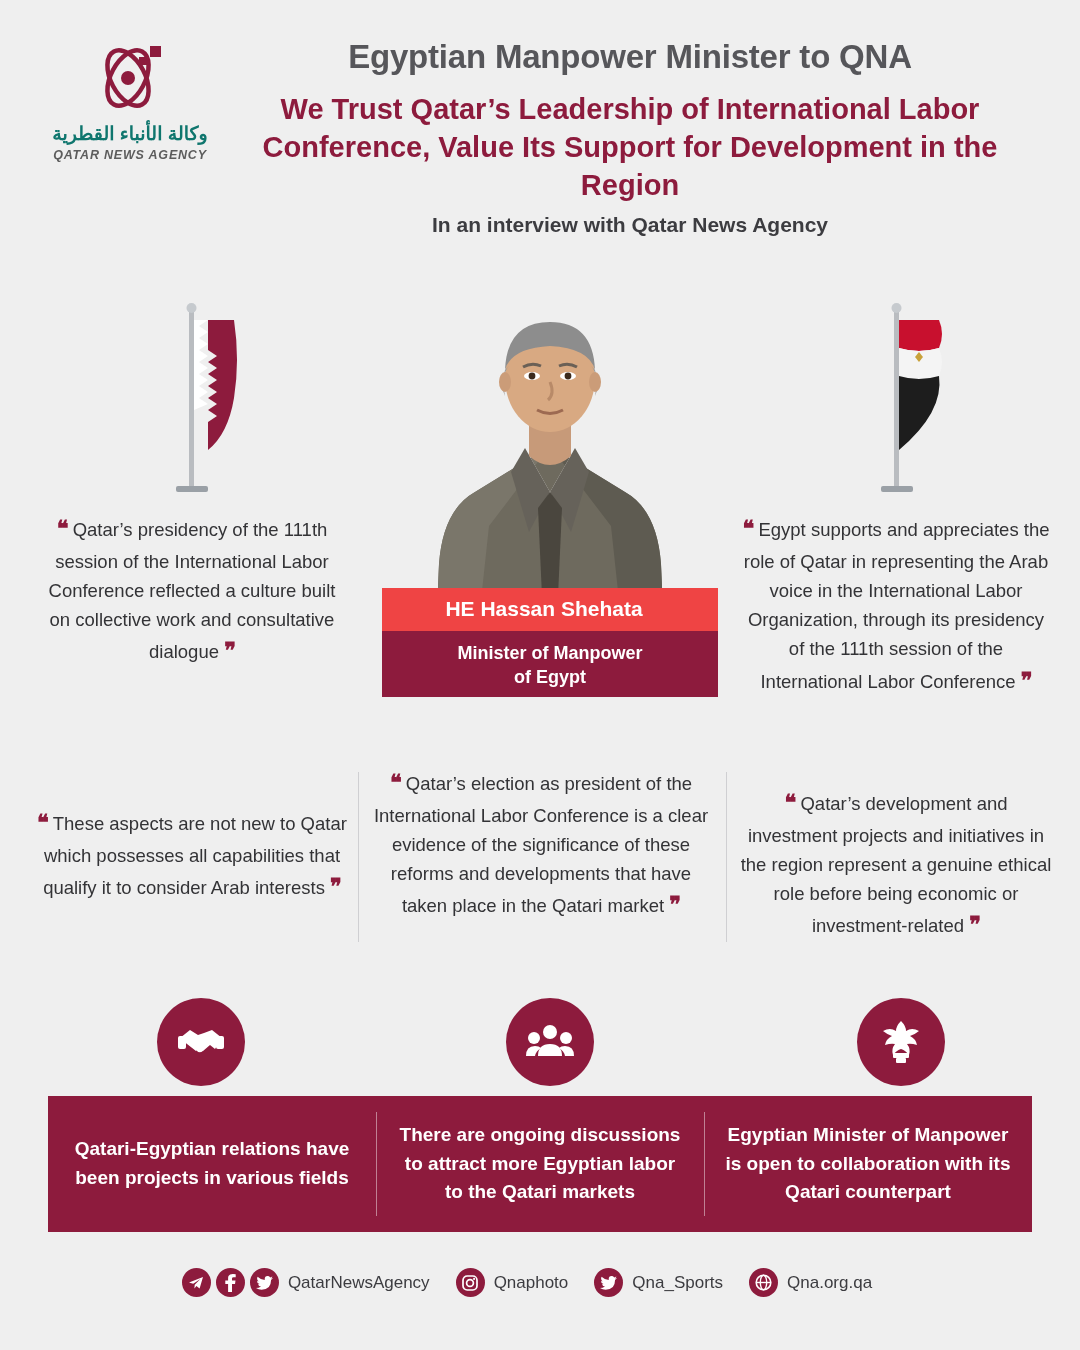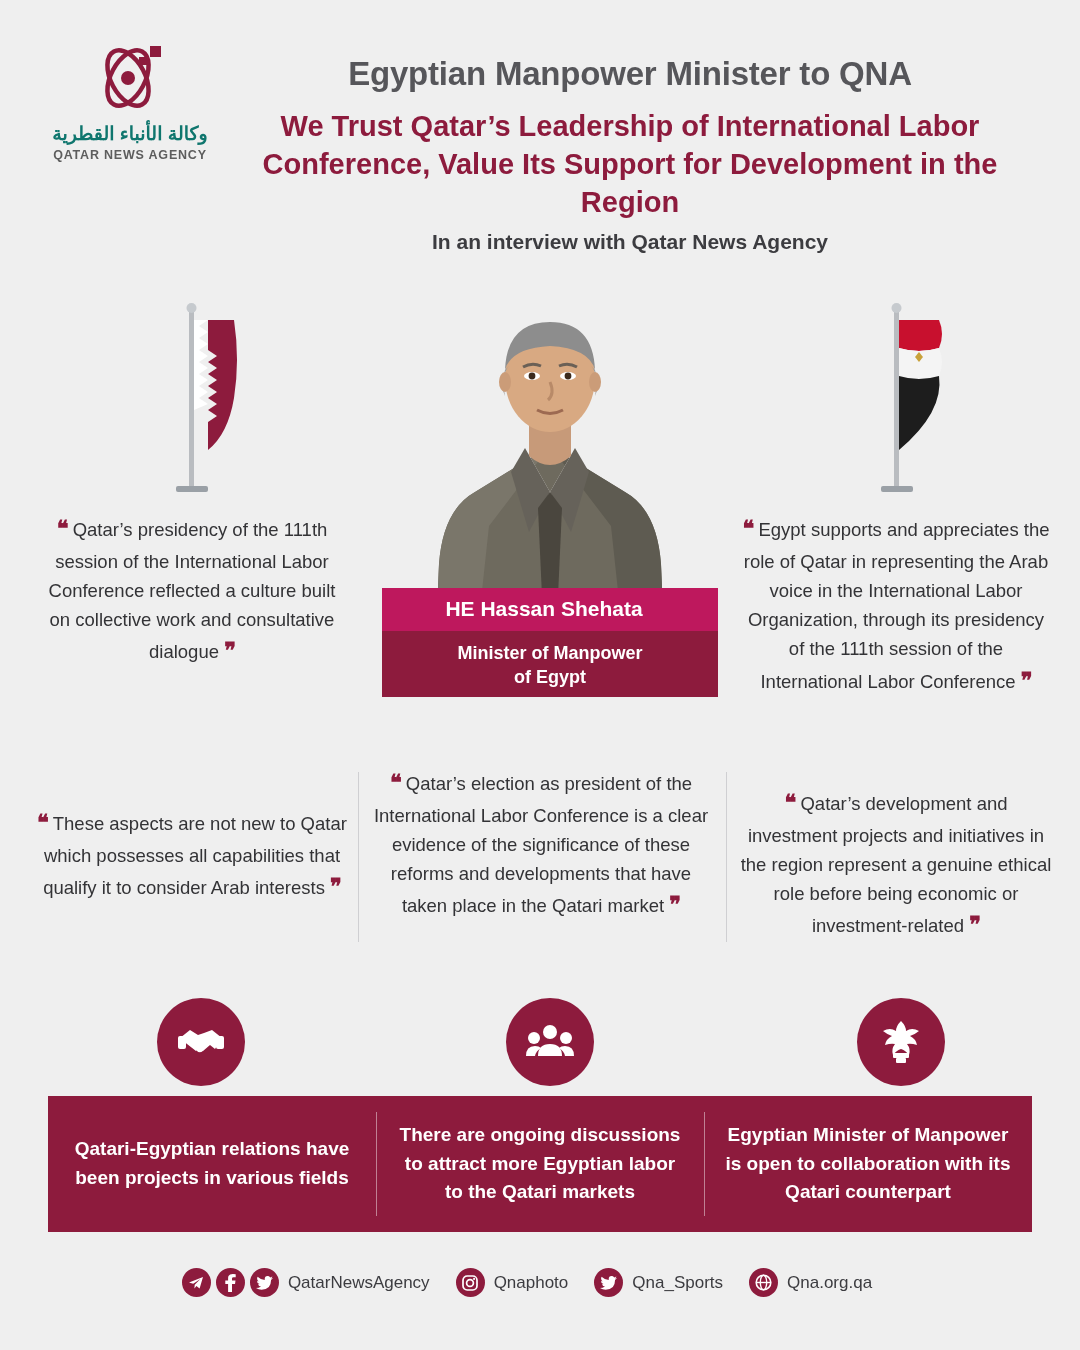--- a/index.html
+++ b/index.html
@@ -34,33 +34,33 @@
     font-weight: bold;
     margin-top: 6px;
     letter-spacing: 0.5px;
   }
   .logo-en {
     font-size: 12.5px;
     color: #5d5d5d;
     font-weight: bold;
     letter-spacing: 0.8px;
     margin-top: 3px;
+    font-style: italic;
   }
   .head-text {
     flex: 1 1 auto;
     text-align: center;
     padding-top: 14px;
   }
   .kicker {
     font-size: 33px;
     font-weight: bold;
     color: #56565a;
     letter-spacing: -0.2px;
     line-height: 1.15;
-    margin-top: 17px;
   }
   .headline {
     font-size: 29px;
     font-weight: bold;
     color: #8d1b3d;
     line-height: 1.32;
     margin-top: 14px;
     padding: 0 14px;
   }
   .subhead {
@@ -91,21 +91,21 @@
     left: 50%; top: 0;
     transform: translateX(-50%);
     width: 250px; height: 360px;
   }
   .name-plate {
     position: absolute;
     left: 0; top: 292px;
     width: 336px;
   }
   .name-plate .nm {
-    background: #be185d;
+    background: #ef4444;
     color: #ffffff;
     font-size: 21px;
     font-weight: bold;
     text-align: center;
     padding: 9px 12px 10px 0;
   }
   .name-plate .ttl {
     background: #8d1b3d;
     color: #ffffff;
     font-size: 18px;

